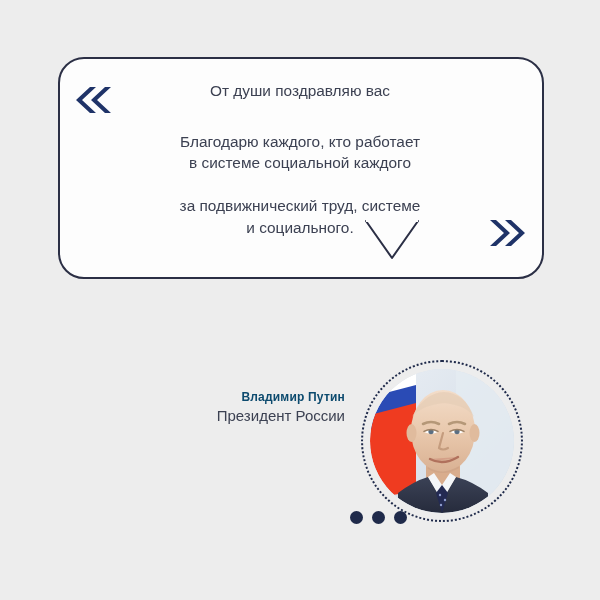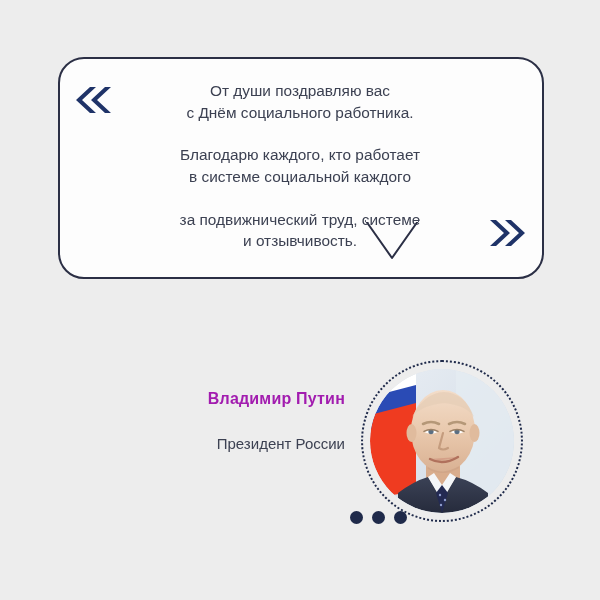--- a/index.html
+++ b/index.html
@@ -70,39 +70,39 @@
     left: 110px;
     top: 80px;
     width: 380px;
     z-index: 5;
     text-align: center;
     color: #3c4152;
     font-size: 15.4px;
     line-height: 21.5px;
   }
   .quote p { margin: 0; }
-  .quote p.para-2 { margin-top: 21px; }
+  .quote p.para-2 { margin-top: 29px; }
 
   
   .attribution {
     position: absolute;
     left: 60px;
     top: 390px;
     width: 285px;
     text-align: right;
     z-index: 6;
   }
   .person-name {
-    font-size: 16px;
+    font-size: 12px;
     font-weight: bold;
-    color: #a21caf;
+    color: #0c4a6e;
     letter-spacing: .2px;
   }
   .person-role {
-    margin-top: 27px;
+    margin-top: 3px;
     font-size: 15px;
     color: #3c4152;
   }
 
   
   .avatar {
     position: absolute;
     left: 361px;
     top: 360px;
     width: 162px;
@@ -167,28 +167,27 @@
   <span class="chev chev-right">
     <svg width="42" height="30" viewBox="0 0 42 30">
       <path d="M3 2 L17 15 L3 28 L9 28 L23 15 L9 2 Z" fill="#1f3368"></path>
       <path d="M18 2 L32 15 L18 28 L24 28 L38 15 L24 2 Z" fill="#1f3368"></path>
     </svg>
   </span>
 
   <div class="quote">
     <p class="para-1">
       <span>От души поздравляю вас</span><br>
-      <span>с Днём социального работника.</span>
     </p>
     <p class="para-2">
       <span>Благодарю каждого, кто работает</span><br>
       <span>в системе социальной каждого</span><br>
       <br>
       <span>за подвижнический труд, системе</span><br>
-      <span>и отзывчивость.</span>
+      <span>и социального.</span>
     </p>
   </div>
 
   <div class="attribution">
     <div class="person-name">Владимир Путин</div>
     <div class="person-role">Президент России</div>
   </div>
 
   <div class="avatar">
     <div class="avatar-ring"></div>

